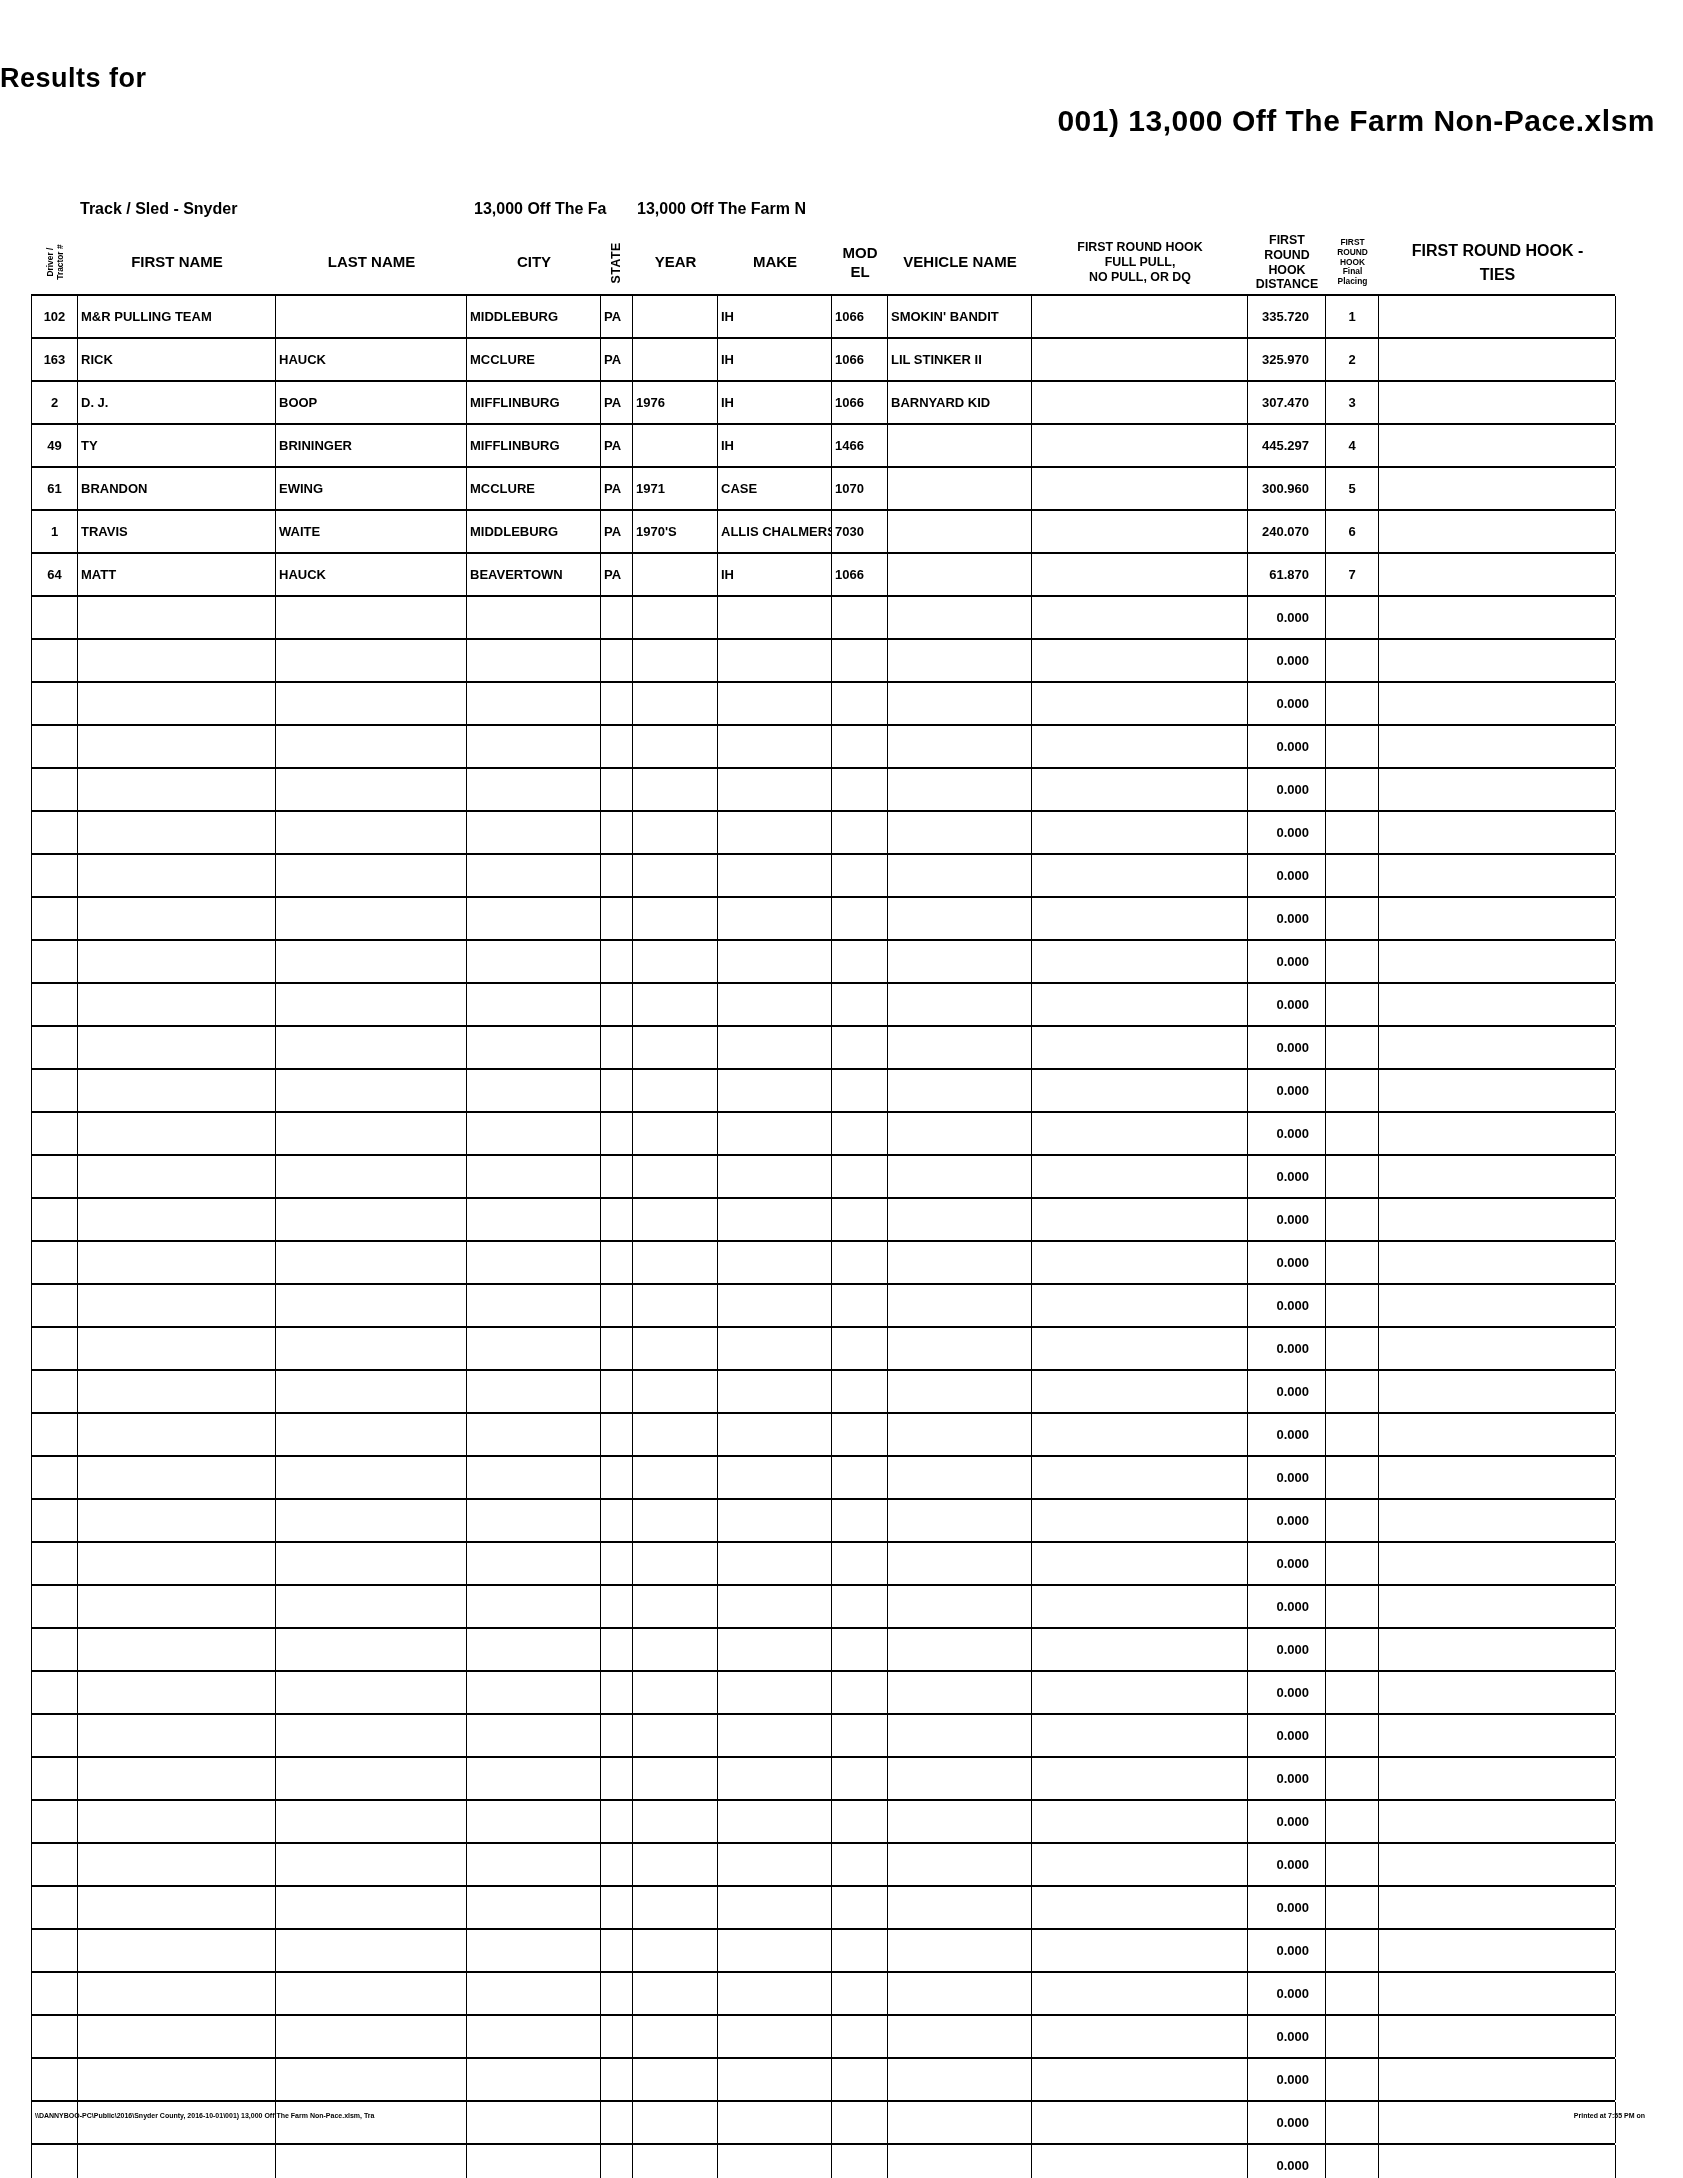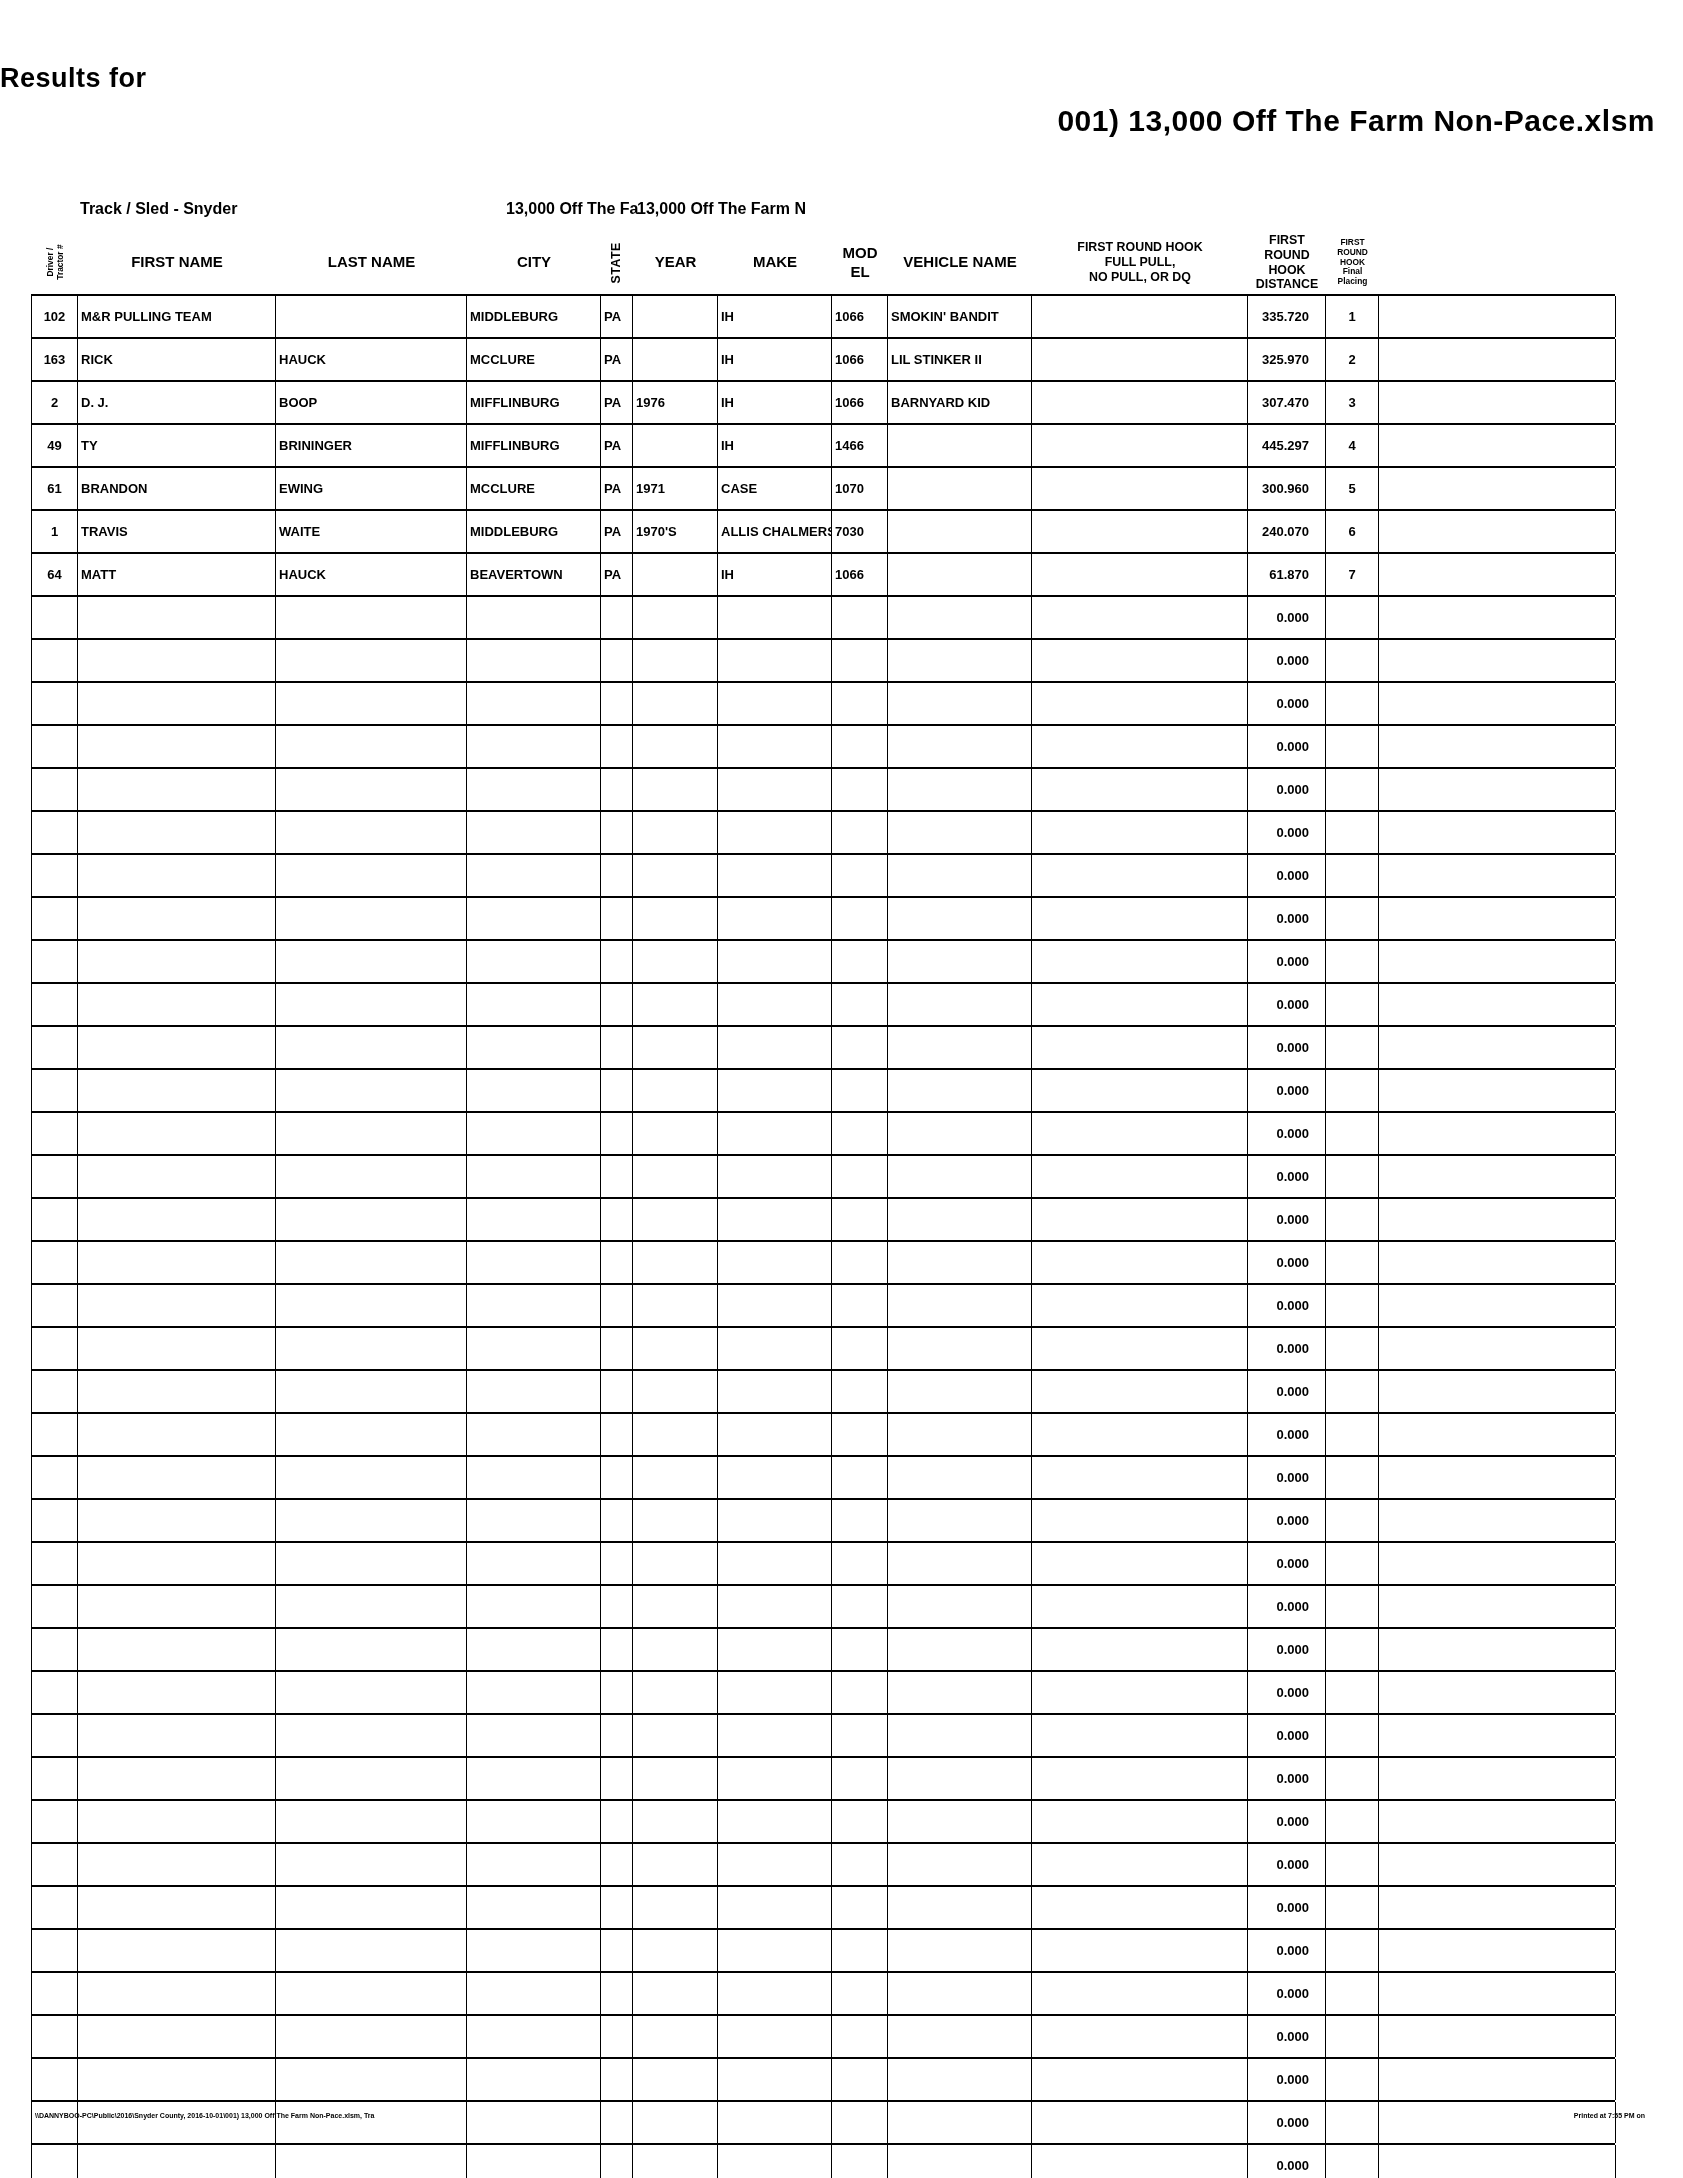--- a/index.html
+++ b/index.html
@@ -8,21 +8,21 @@
     font-family:"Liberation Sans", sans-serif;
     position:relative;overflow:hidden;
   }
   .title1{position:absolute;top:63px;left:0;width:1655px;text-align:left;
     font-size:27px;font-weight:bold;letter-spacing:0.5px;}
   .title2{position:absolute;top:104px;left:0;width:1655px;text-align:right;
     font-size:30px;font-weight:bold;letter-spacing:0.5px;}
 
   .track{position:absolute;top:200px;left:80px;font-size:16px;font-weight:bold;white-space:nowrap;}
   .classcell1{position:absolute;top:200px;left:474px;width:159px;overflow:hidden;
-    white-space:nowrap;font-size:16px;font-weight:bold;margin-left:32px;}
+    white-space:nowrap;font-size:16px;font-weight:bold;}
   .classcell2{position:absolute;top:200px;left:637px;width:193px;overflow:hidden;
     white-space:nowrap;font-size:16px;font-weight:bold;}
 
   .hband{position:absolute;left:32px;top:231px;width:1583px;height:63px;display:grid;
     grid-template-columns:46px 198px 191px 134px 32px 85px 114px 56px 144px 216px 78px 53px 237px;}
   .hcell{display:flex;align-items:center;justify-content:center;text-align:center;
     font-weight:bold;font-size:15px;line-height:1.25;white-space:pre-line;overflow:visible;}
   .hsmall{font-size:12.4px;line-height:1.2;}
   .htiny{font-size:8.4px;line-height:1.15;}
   .hties{font-size:16px;line-height:1.5;}
@@ -70,20 +70,22 @@
 NO PULL, OR DQ</div>
   <div class="hcell hsmall">FIRST
 ROUND
 HOOK
 DISTANCE</div>
   <div class="hcell htiny">FIRST
 ROUND
 HOOK
 Final
 Placing</div>
+  <div class="hcell hties">FIRST ROUND HOOK -
+TIES</div>
 </div>
 
 <div class="tbl" id="table-body">
     <div class="trow">
       <div class="tcell c">102</div>
       <div class="tcell l">M&amp;R PULLING TEAM</div>
       <div class="tcell l"></div>
       <div class="tcell l">MIDDLEBURG</div>
       <div class="tcell l">PA</div>
       <div class="tcell l"></div>

